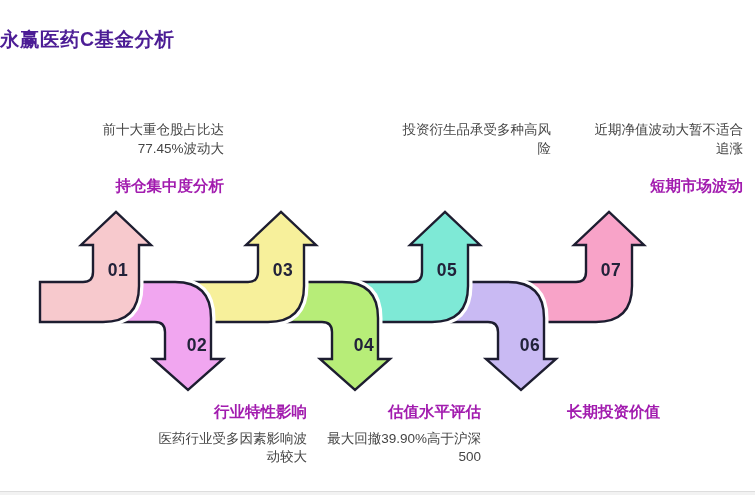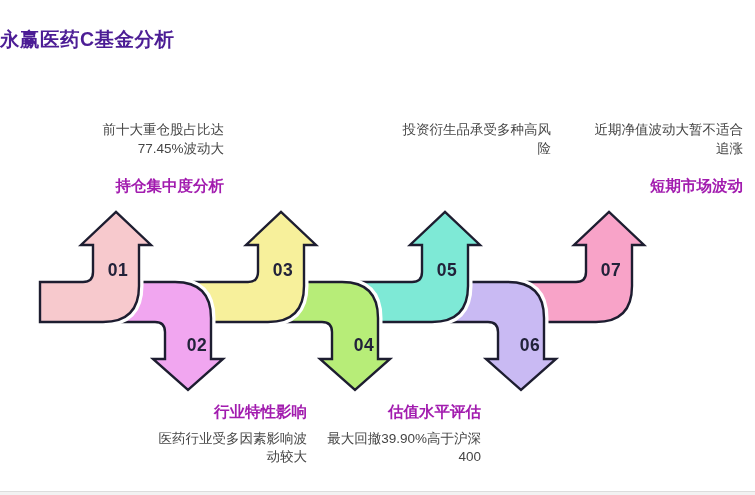--- a/index.html
+++ b/index.html
@@ -47,23 +47,24 @@
   </div>
 
   <div class="col top" style="left:634px">
     <div class="desc">近期净值波动大暂不适合
 追涨</div>
     <div class="label">短期市场波动</div>
   </div>
   <div class="col bot" style="left:372px">
     <div class="label">估值水平评估</div>
     <div class="desc">最大回撤39.90%高于沪深
-400</div>
+500</div>
   </div>
   <div class="col bot" style="left:551px">
+    <div class="label">长期投资价值</div>
   </div>
 
   <svg id="arrow-svg" width="755" height="495" viewBox="0 0 755 495">
       <path d="M 525 282 L 576 282 Q 586 282 586 272 L 586 245 L 574 245 L 609 212 L 644 245 L 632 245 L 632 286 Q 632 322 596 322 L 525 322 Z" fill="#ffffff" stroke="#ffffff" stroke-width="9" stroke-linejoin="round"></path>
       <path d="M 525 282 L 576 282 Q 586 282 586 272 L 586 245 L 574 245 L 609 212 L 644 245 L 632 245 L 632 286 Q 632 322 596 322 L 525 322 Z" fill="#f8a3c8" stroke="#1d1d30" stroke-width="2.4"></path>
       <text x="611" y="275.5" text-anchor="middle" font-family="&quot;Liberation Sans&quot;,&quot;DejaVu Sans&quot;,sans-serif" font-size="17.5" font-weight="700" letter-spacing="0.5" fill="#22223a">07</text>
       <path d="M 449 322 L 488 322 Q 498 322 498 332 L 498 359 L 486 359 L 521 390 L 556 359 L 544 359 L 544 318 Q 544 282 508 282 L 449 282 Z" fill="#ffffff" stroke="#ffffff" stroke-width="9" stroke-linejoin="round"></path>
       <path d="M 449 322 L 488 322 Q 498 322 498 332 L 498 359 L 486 359 L 521 390 L 556 359 L 544 359 L 544 318 Q 544 282 508 282 L 449 282 Z" fill="#c9baf3" stroke="#1d1d30" stroke-width="2.4"></path>
       <text x="530" y="351" text-anchor="middle" font-family="&quot;Liberation Sans&quot;,&quot;DejaVu Sans&quot;,sans-serif" font-size="17.5" font-weight="700" letter-spacing="0.5" fill="#22223a">06</text>
       <path d="M 359 282 L 412 282 Q 422 282 422 272 L 422 245 L 410 245 L 445 212 L 480 245 L 468 245 L 468 286 Q 468 322 432 322 L 359 322 Z" fill="#ffffff" stroke="#ffffff" stroke-width="9" stroke-linejoin="round"></path>

